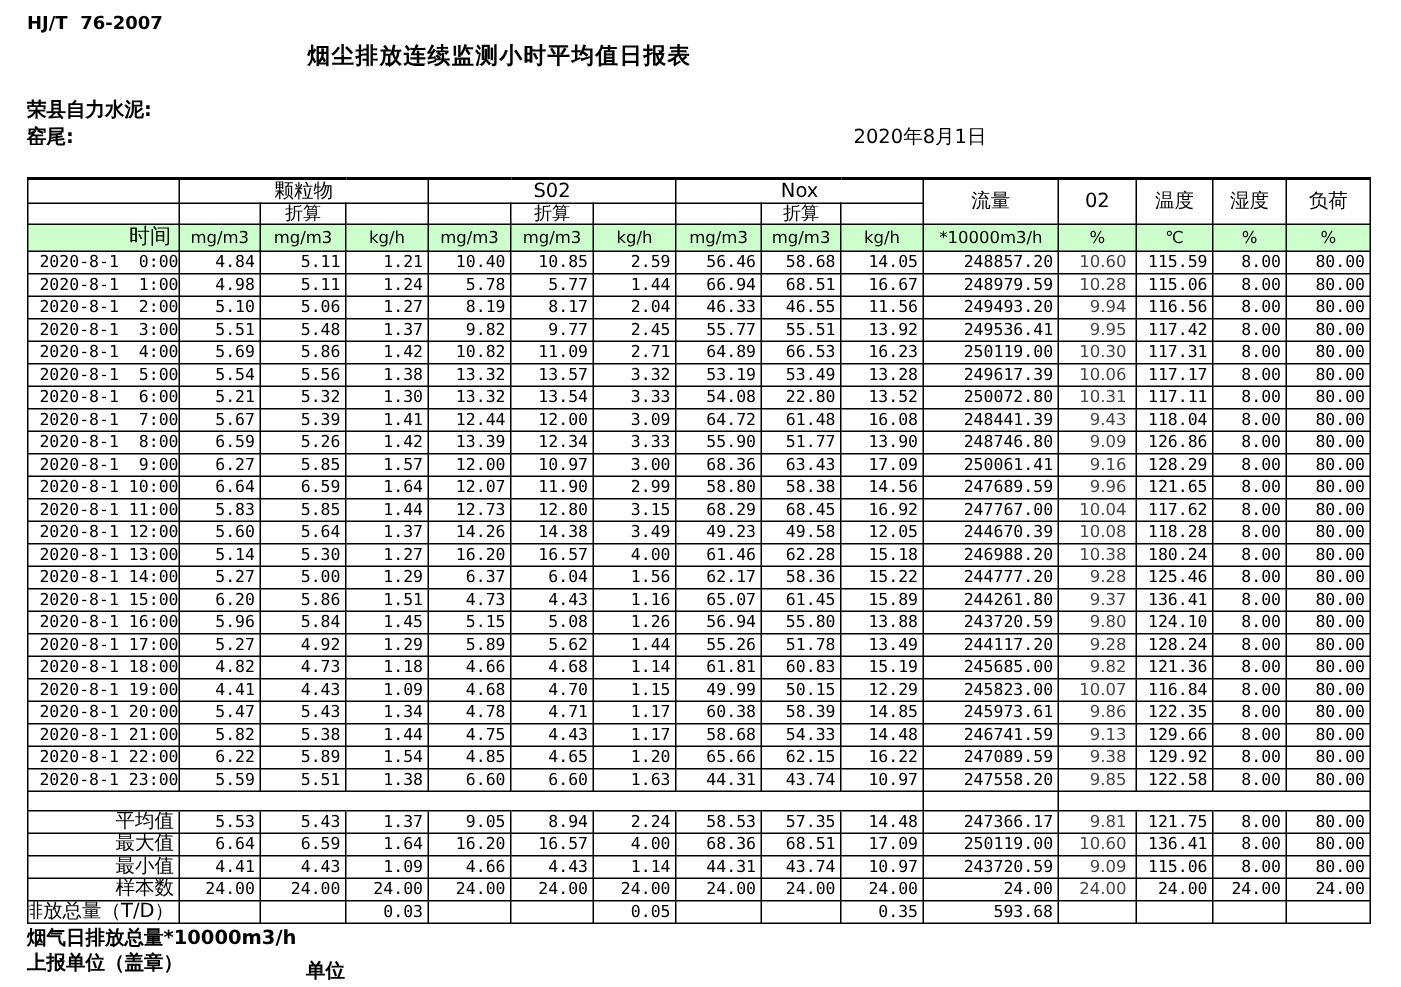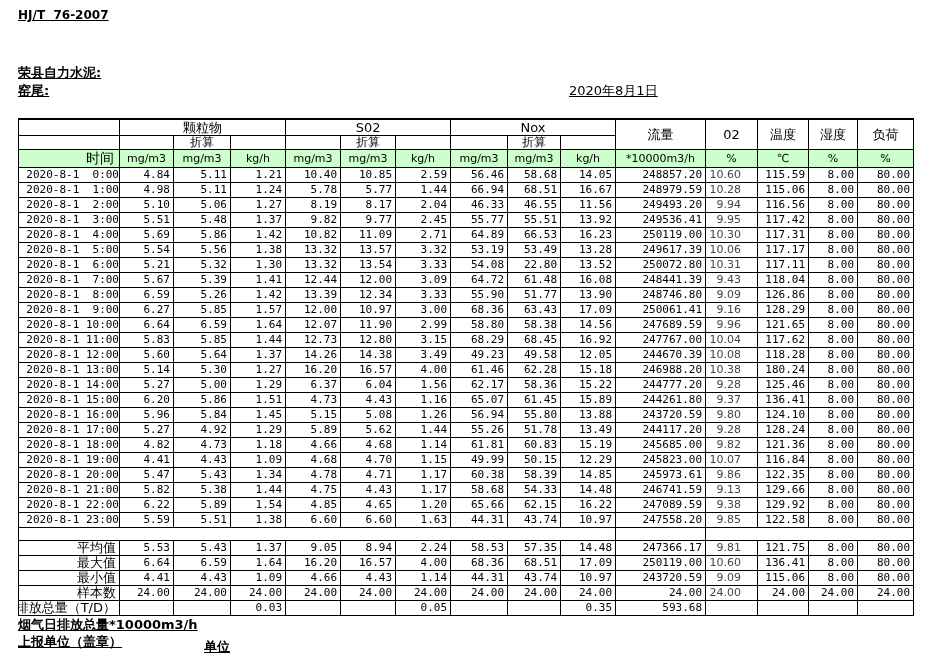--- a/index.html
+++ b/index.html
@@ -1,21 +1,21 @@
 <!DOCTYPE html>
 <html><head>
 <meta charset="utf-8">
 <style>
   html,body { margin:0; padding:0; background:#fff; }
   .page {
     position:relative; width:934px; height:658px; background:#ffffff;
     font-family:"DejaVu Sans", "Liberation Sans", sans-serif; color:#000;
     overflow:hidden;
   }
-  .abs { position:absolute; white-space:pre;text-decoration:underline; }
+  .abs { position:absolute; white-space:pre; }
   .std   { left:18px; top:8px;  font-size:12px; font-weight:bold; }
   .title { left:205px; top:28px; font-size:15px; font-weight:bold; letter-spacing:1px; }
   .company { left:18px; top:64px; font-size:13px; font-weight:bold; }
   .loc     { left:18px; top:82px; font-size:13px; font-weight:bold; }
   .date    { left:569px; top:82px; font-size:13px; }
   .note        { left:18px;  top:616px; font-size:13px; font-weight:bold; }
   .report-unit { left:18px;  top:633px; font-size:13px; font-weight:bold; }
   .unit-label  { left:204px; top:638px; font-size:13px; font-weight:bold; }
 
   table.report {
@@ -28,37 +28,38 @@
     font-size:11px; height:14px; line-height:14px; text-align:right;
     overflow:hidden; font-family:"DejaVu Sans Mono","DejaVu Sans",sans-serif;
     white-space:pre;
   }
   thead td { text-align:center; padding:0; font-family:"DejaVu Sans","Liberation Sans",sans-serif; }
   tr.hA td { height:15px; line-height:15px; font-size:13px; }
   tr.hB td { height:13px; line-height:13px; font-size:12px;margin-top:48px; }
   tr.hC td { height:17px; line-height:17px; font-size:11px; background:#ccffcc;margin-left:48px; }
   tr.hC td.time-h { font-size:14px; text-align:right; padding-right:5px; }
   td.c-time { white-space:pre; padding-right:0; }
-  td.o2 { color:#454545; padding-right:16px; font-family:"DejaVu Sans","Liberation Sans",sans-serif; }
+  td.o2 { color:#454545; padding-right:6px; font-family:"DejaVu Sans","Liberation Sans",sans-serif; }
   tr.spacer td { border-left:none; border-right:none; height:13px; }
   tr.spacer td:first-child { border-left:1px solid #000; }
   tr.spacer td:last-child  { border-right:1px solid #000; }
   tr.spacer td.flow-b { border-left:1px solid #000; border-right:1px solid #000; }
   td.c-label { position:relative; font-family:"DejaVu Sans","Liberation Sans",sans-serif; }
   td.c-label .lbl {
     position:absolute; right:3px; bottom:0; white-space:nowrap;
     font-size:13px; line-height:14px;
   }
   td.c-label .lbl.uline { border-bottom:1px solid #000; margin-bottom:-1px; }
 </style>
 </head>
 <body>
 
 <div class="page">
   <div class="abs std">HJ/T  76-2007</div>
+  <div class="abs title">烟尘排放连续监测小时平均值日报表</div>
   <div class="abs company">荣县自力水泥:</div>
   <div class="abs loc">窑尾:</div>
   <div class="abs date">2020年8月1日</div>
 
   <table class="report">
     <colgroup>
       <col style="width:101px">
         <col style="width:54px">
         <col style="width:57px">
         <col style="width:55px">

